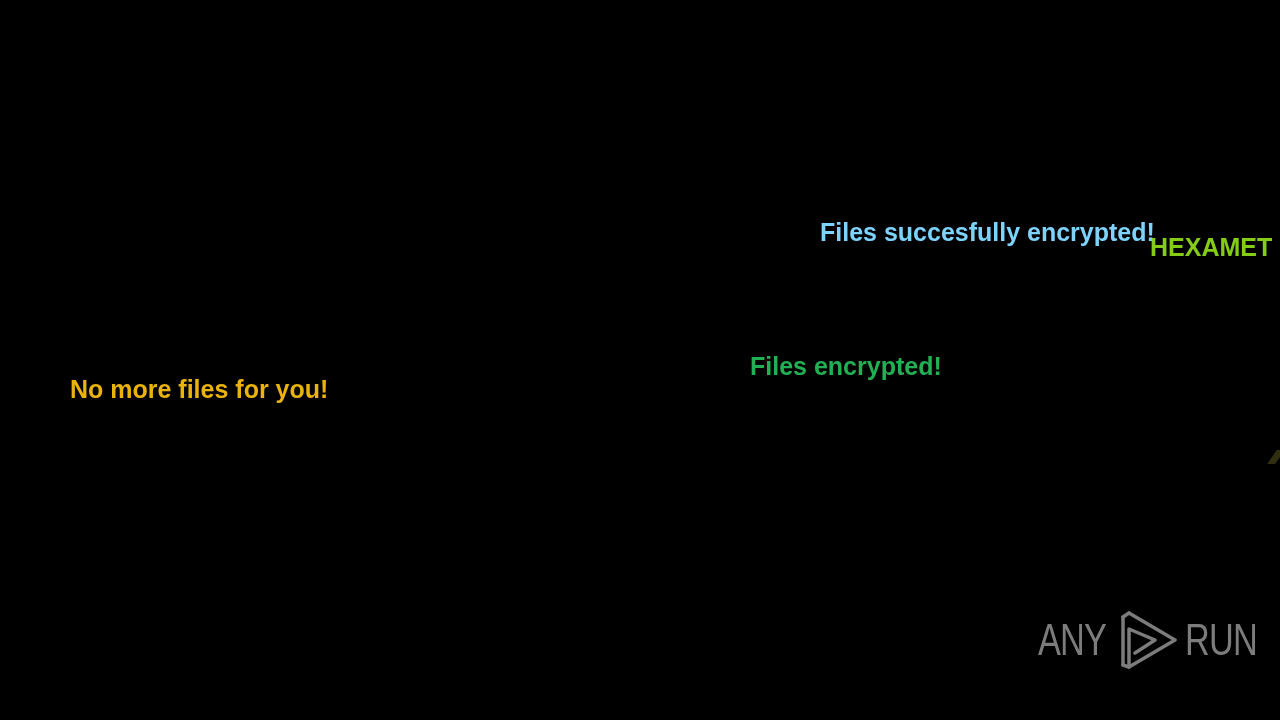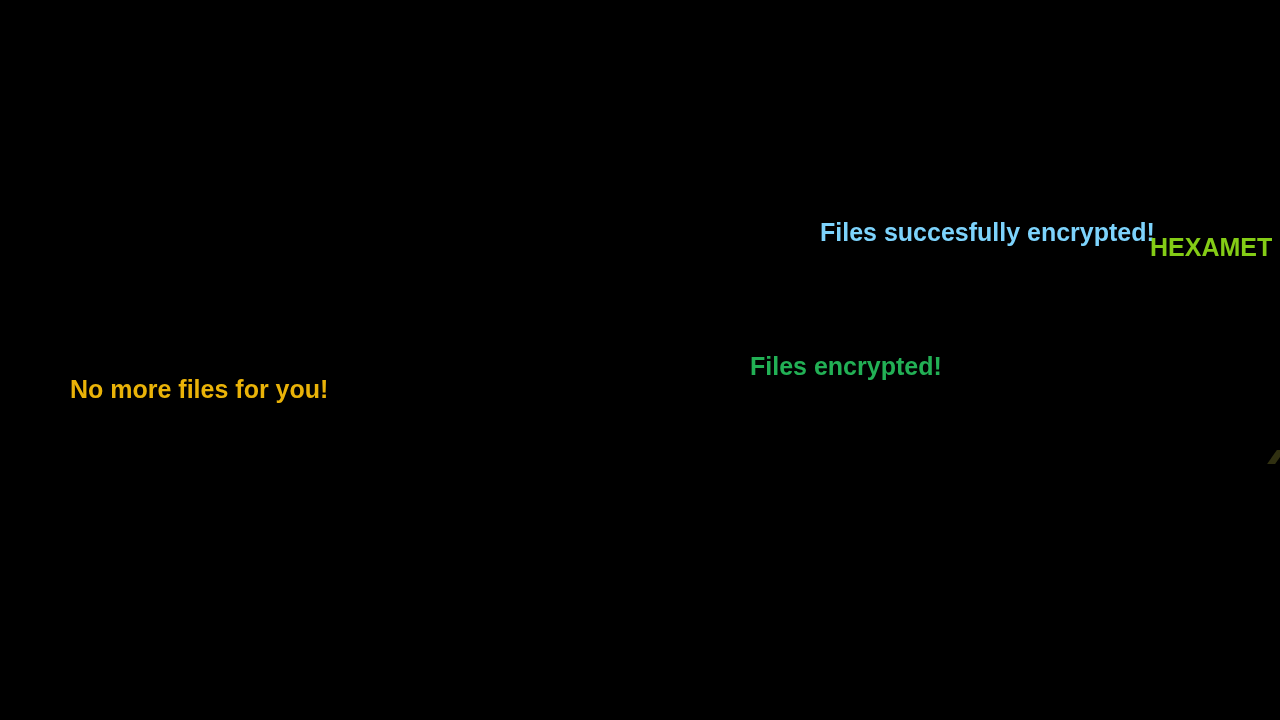--- a/index.html
+++ b/index.html
@@ -85,14 +85,26 @@
   <div class="msg msg-red" style="color:#eab308">No more files for you!</div>
 
   <div class="msg msg-green" style="color:#22b055">Files encrypted!</div>
 
   <div class="msg msg-purple" style="color:#7dd3fc">Files succesfully encrypted!</div>
 
   <div class="msg msg-blue" style="color:#84cc16">HEXAMET</div>
 
   <div class="edge-sliver" style="background:#8a8a30"></div>
 
+  <div class="watermark">
+    <span class="wm-text wm-any" style="color:#8a8a8a">ANY</span>
+    <span>
+      <svg width="66" height="62" viewBox="0 0 66 62" fill="none" stroke="#8a8a8a" stroke-width="3.5" stroke-linejoin="round" stroke-linecap="round">
+        <path d="M8 8 L8 56"></path>
+        <path d="M14 4 L60 31 L14 58 L14 20 L40 31 L20 44"></path>
+        <path d="M8 8 L14 4"></path>
+        <path d="M8 56 L14 58"></path>
+      </svg>
+    </span>
+    <span class="wm-text wm-run" style="color:#8a8a8a">RUN</span>
+  </div>
 
 </div>
 
 </body></html>

